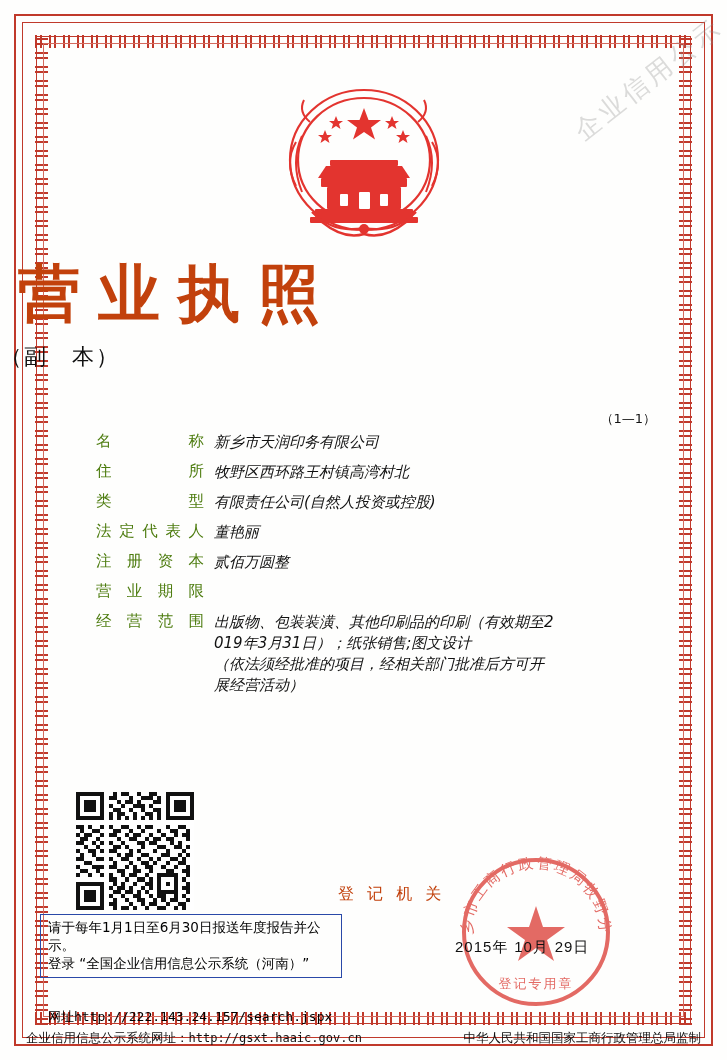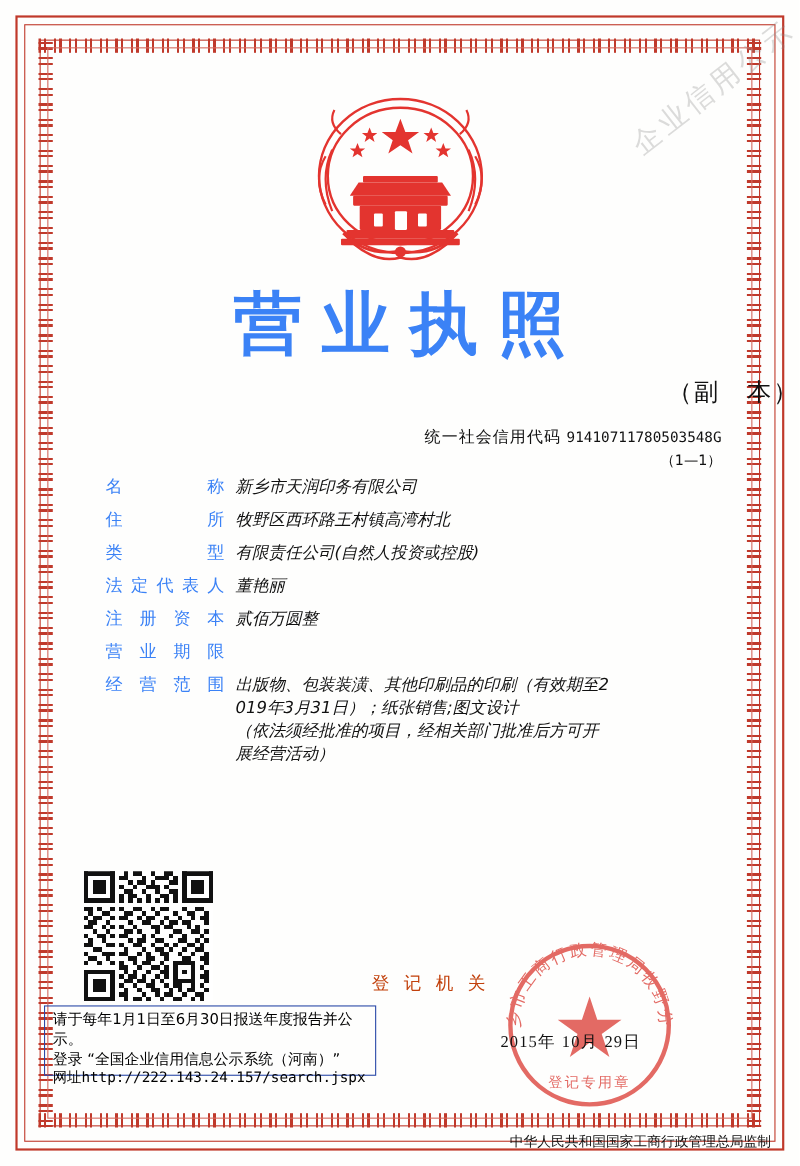--- a/index.html
+++ b/index.html
@@ -89,33 +89,33 @@
     top: 82px;
     width: 180px;
     height: 170px;
   }
 
   
   .title-main {
     position: absolute;
     top: 252px;
     left: 0; right: 0;
-    text-align: center;
+    text-align: left;
     font-family: "DejaVu Serif", "Liberation Serif", serif;
     font-size: 62px;
     font-weight: bold;
     letter-spacing: 18px;
     text-indent: 18px;
-    color: #3b82f6;
+    color: #c2410c;
   }
   .title-sub {
     position: absolute;
     top: 342px;
     left: 0; right: 0;
-    text-align: right;
+    text-align: left;
     font-family: "DejaVu Serif", "Liberation Serif", serif;
     font-size: 22px;
     color: #111111;
     letter-spacing: 2px;
   }
 
   
   .code-line {
     position: absolute;
     top: 388px;
@@ -149,22 +149,22 @@
   }
   .row {
     display: flex;
     align-items: flex-start;
     margin-bottom: 9px;
   }
   .row .k {
     width: 118px;
     flex: 0 0 118px;
     font-size: 15.5px;
-    color: #3b82f6;
-    font-family: Liberation Sans, sans-serif;
+    color: #4d7c0f;
+    font-family: Liberation Mono, monospace;
     text-align: justify;
     text-align-last: justify;
     padding-right: 10px;
     box-sizing: border-box;
     line-height: 21px;
   }
   .row .v {
     flex: 1;
     font-size: 15px;
     color: #111;
@@ -197,20 +197,21 @@
     width: 290px;
     font-size: 13.5px;
     line-height: 18px;
     color: #000000;
     font-family: "DejaVu Sans", sans-serif;
     letter-spacing: 0px;
   }
   .blue-note .url {
     font-family: "DejaVu Sans Mono", "Liberation Mono", monospace;
     font-size: 13px;
+    margin-top: 36px;
   }
   .blue-box {
     position: absolute;
     left: 40px;
     top: 914px;
     width: 302px;
     height: 64px;
     border: 1.5px solid #2a49a8;
     box-sizing: border-box;
   }
@@ -226,21 +227,21 @@
   }
   .reg-date {
     position: absolute;
     left: 455px;
     top: 938px;
     font-size: 15px;
     color: #111;
     letter-spacing: 1px;
   }
   .reg-date span.num {
-    font-family: Liberation Serif, serif;
+    font-family: Liberation Sans, sans-serif;
   }
 
   
   .seal {
     position: absolute;
     left: 452px;
     top: 848px;
     width: 168px;
     height: 168px;
     opacity: 0.72;
@@ -348,24 +349,20 @@
       </g>
       <g fill="#e3342f">
         <circle cx="90" cy="147" r="5"></circle>
       </g>
     </svg>
   </div>
 
   <div class="title-main">营业执照</div>
   <div class="title-sub">（副　本）</div>
 
-  <div class="code-line">
-    <span class="label">统一社会信用代码</span>
-    <span class="value">91410711780503548G</span>
-  </div>
   <div class="page-no">（1—1）</div>
 
   <div class="fields">
 
     <div class="row">
       <div class="k">名称</div>
       <div class="v">新乡市天润印务有限公司</div>
     </div>
 
     <div class="row">
@@ -654,16 +651,19 @@
     </svg>
   </div>
 
   <div class="reg-date">
     <span class="num">2015</span><span>年</span>
     <span class="num">10</span><span>月</span>
     <span class="num">29</span><span>日</span>
   </div>
 
   <div class="footer">
+    <div class="left">
+      <span>企业信用信息公示系统网址：</span><span class="u">http://gsxt.haaic.gov.cn</span>
+    </div>
     <div class="right">中华人民共和国国家工商行政管理总局监制</div>
   </div>
 
 </div>
 
 </body></html>

